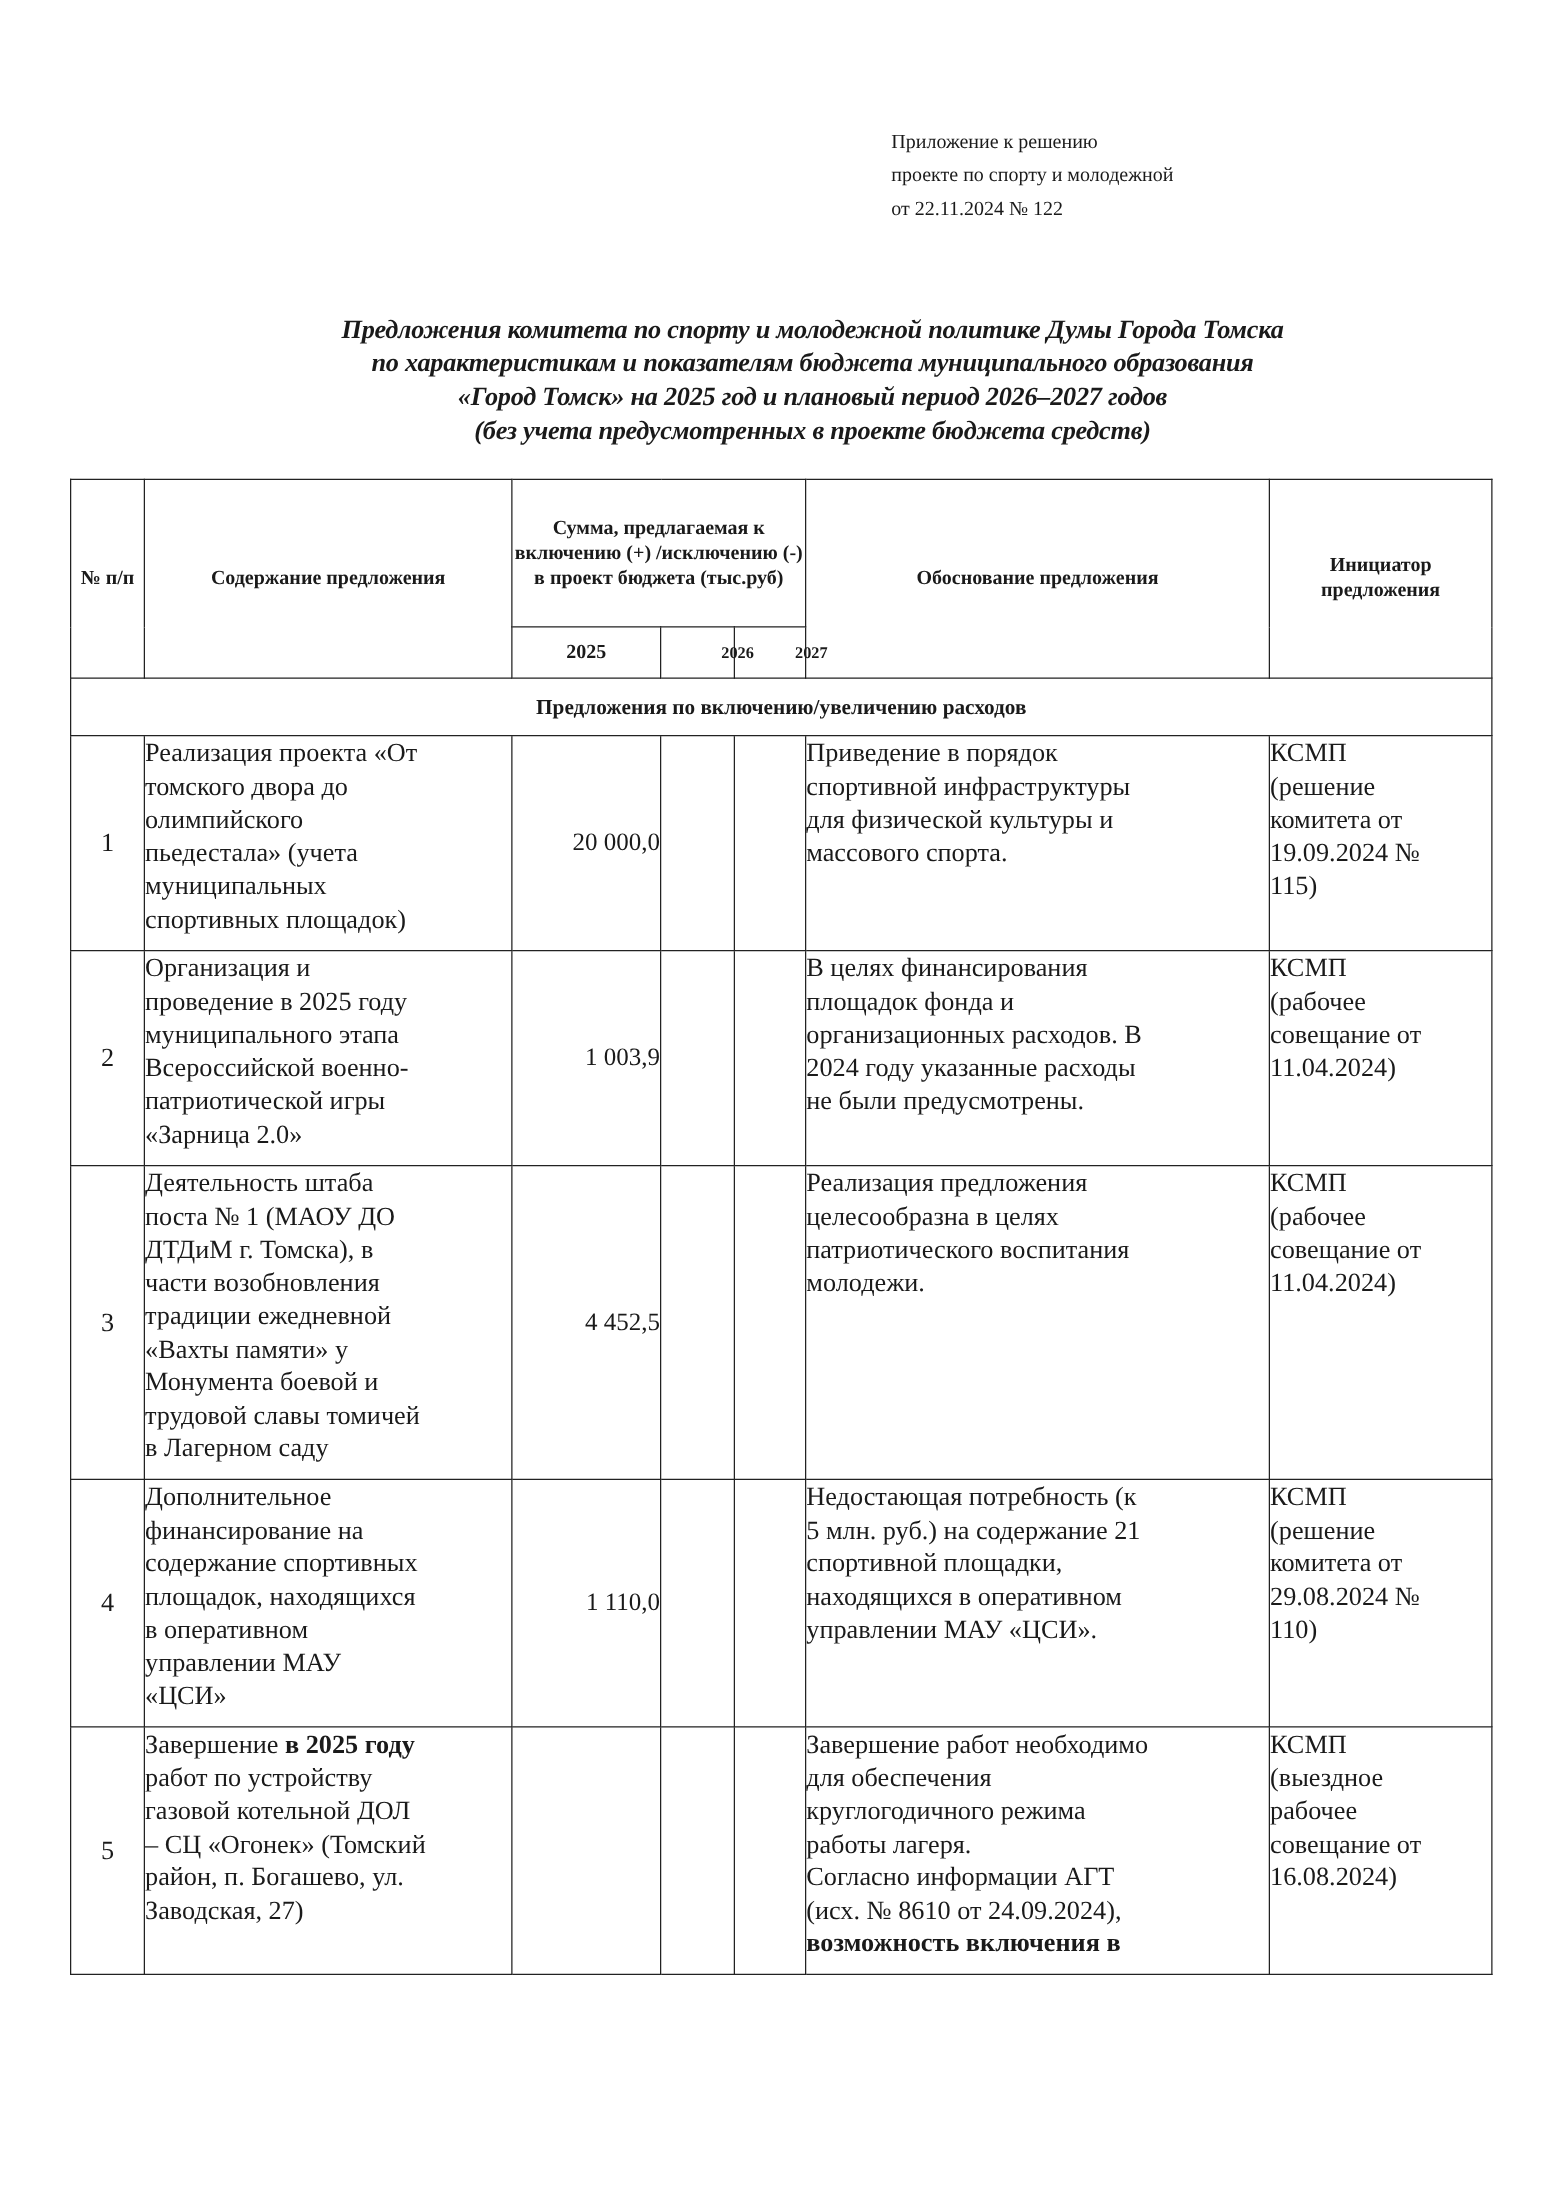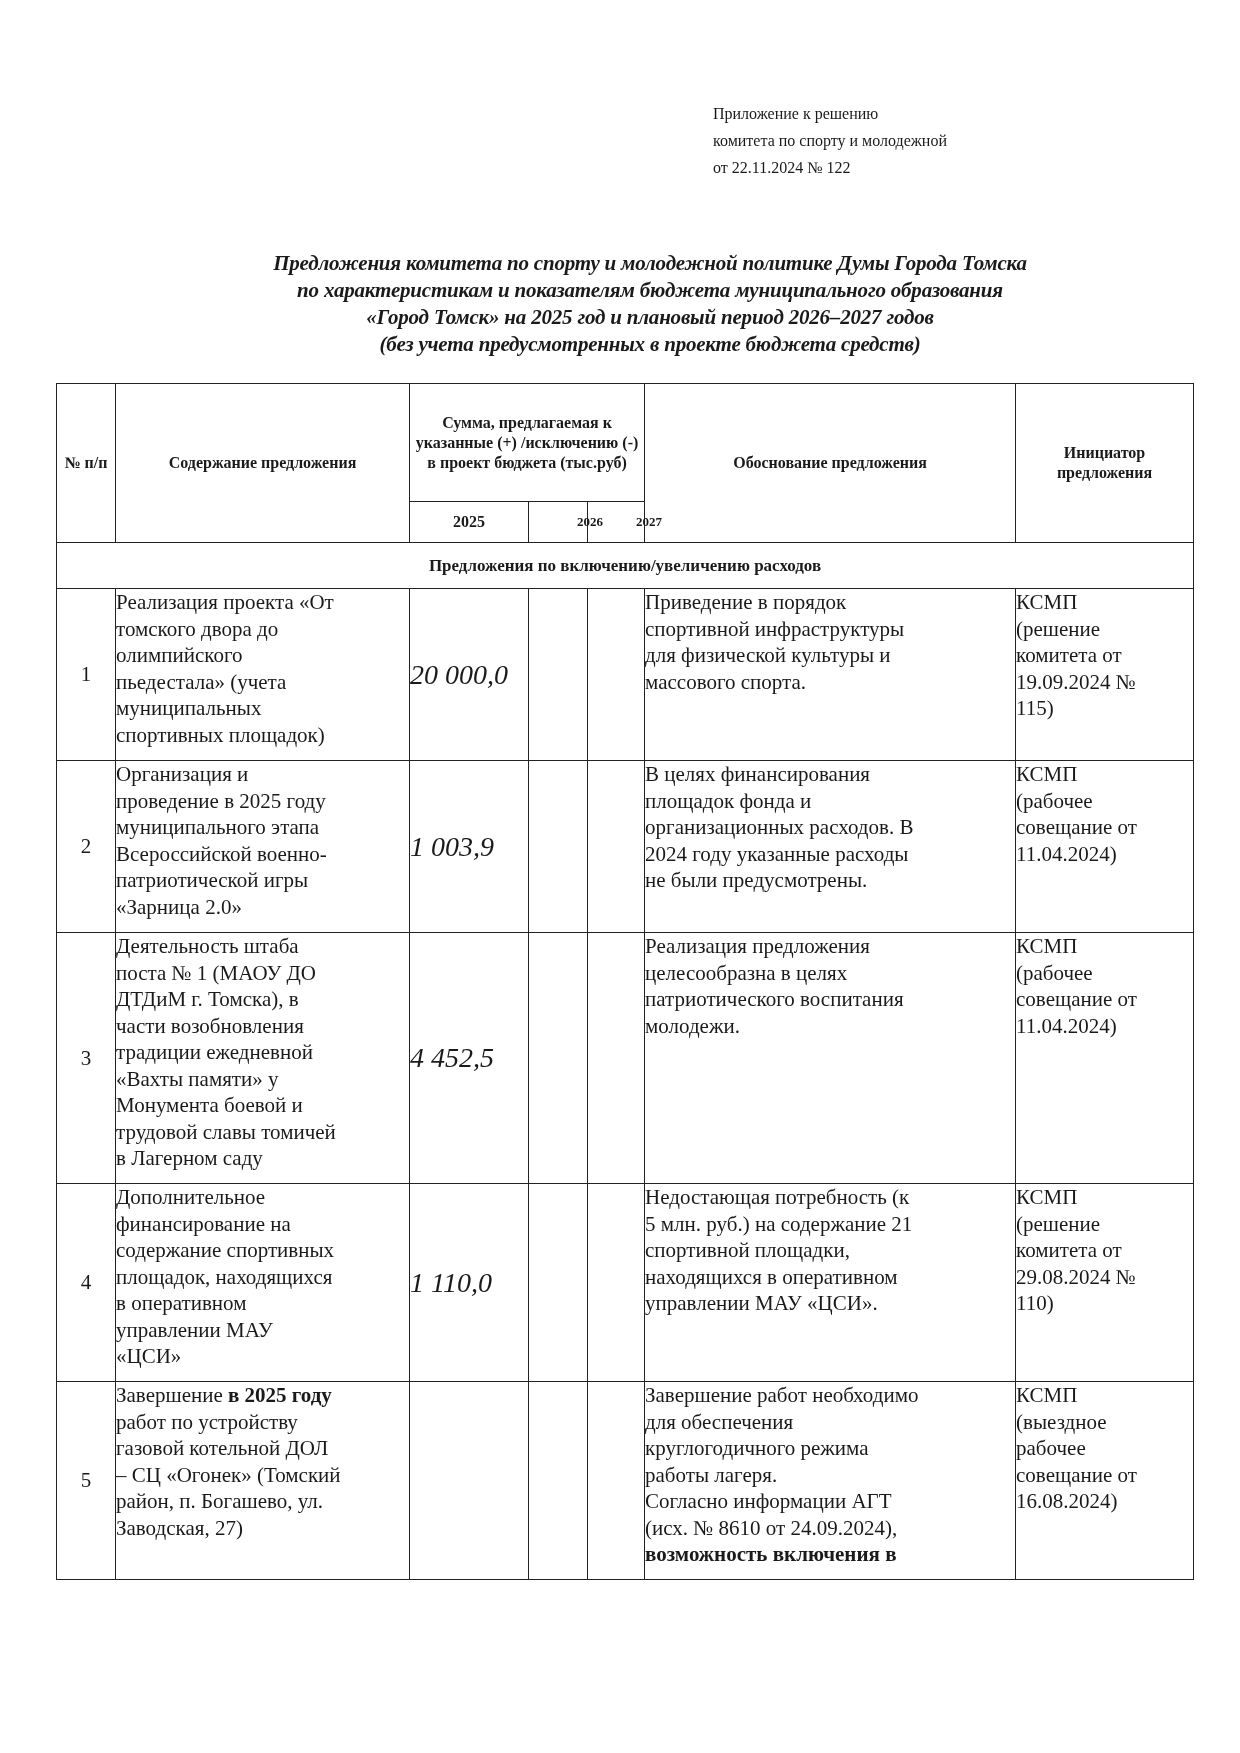--- a/index.html
+++ b/index.html
@@ -30,32 +30,32 @@
     }
     th.sum-h { padding: 4px 4px 2px 4px; font-size: 16px; line-height: 20px; }
     th.yr { height: 40px; font-size: 16px; }
     th.yr.small { font-size: 13px; padding-left: 48px; }
     td.section {
       height: 45px; text-align: center; vertical-align: middle !important;
       font-weight: bold; font-size: 17px;
     }
     td.num { text-align: center; vertical-align: middle !important; font-size: 21px; }
     td.content { font-size: 21px; line-height: 26.5px; padding: 2px 6px 4px 8px; }
-    td.amount { text-align: left; vertical-align: middle !important; font-size: 28px; font-style: italic; }
+    td.amount { text-align: right; vertical-align: middle !important; font-size: 20px; }
     td.just { font-size: 21px; line-height: 26.5px; padding: 2px 6px 4px 8px; }
     td.init { font-size: 21px; line-height: 26.5px; padding: 2px 4px 4px 8px; }
     .b { font-weight: bold; }
     .line { display: block; white-space: nowrap; }
   </style>
 </head>
 <body>
 
 <div class="appendix">
   <div>Приложение к решению</div>
-  <div>комитета по спорту и молодежной</div>
+  <div>проекте по спорту и молодежной</div>
   <div>от 22.11.2024 № 122</div>
 </div>
 
 <div class="title">
   <div>Предложения комитета по спорту и молодежной политике Думы Города Томска</div>
   <div>по характеристикам и показателям бюджета муниципального образования</div>
   <div>«Город Томск» на 2025 год и плановый период 2026–2027 годов</div>
   <div>(без учета предусмотренных в проекте бюджета средств)</div>
 </div>
 
@@ -66,21 +66,21 @@
     <col style="width:119px">
     <col style="width:59px">
     <col style="width:57px">
     <col style="width:371px">
     <col style="width:178px">
   </colgroup>
   <tbody>
       <tr style="height:118px">
     <th rowspan="2" style="font-size:16px;padding:0 4px;">№ п/п</th>
     <th rowspan="2">Содержание предложения</th>
-    <th colspan="3" class="sum-h">Сумма, предлагаемая к указанные (+) /исключению (-) в проект бюджета (тыс.руб)</th>
+    <th colspan="3" class="sum-h">Сумма, предлагаемая к включению (+) /исключению (-) в проект бюджета (тыс.руб)</th>
     <th rowspan="2">Обоснование предложения</th>
     <th rowspan="2" style="padding:0 10px;">Инициатор предложения</th>
   </tr>
   <tr>
     <th class="yr">2025</th>
     <th class="yr small">2026</th>
     <th class="yr small">2027</th>
   </tr>
   <tr>
     <td colspan="7" class="section">Предложения по включению/увеличению расходов</td>

